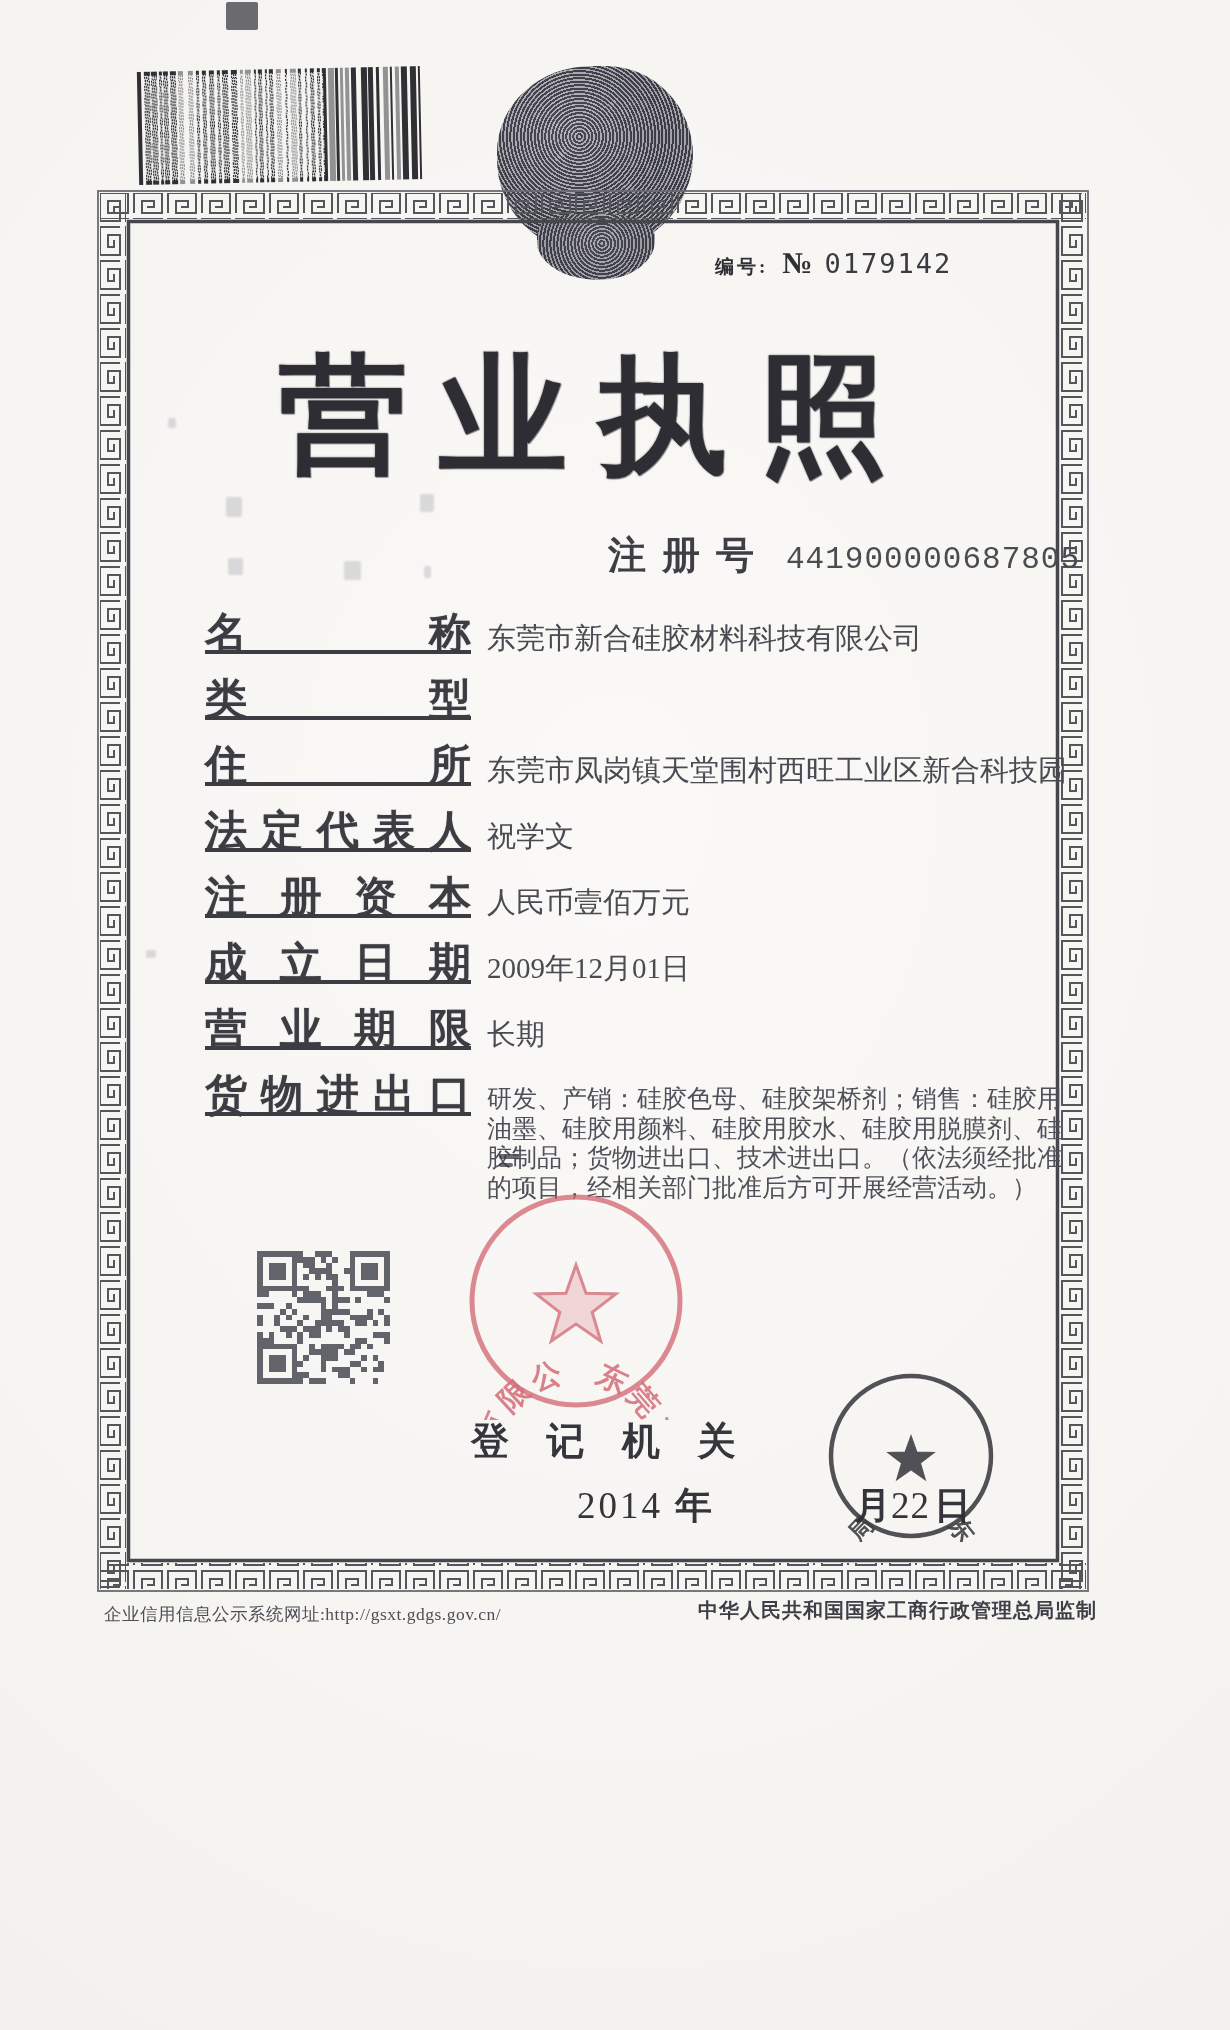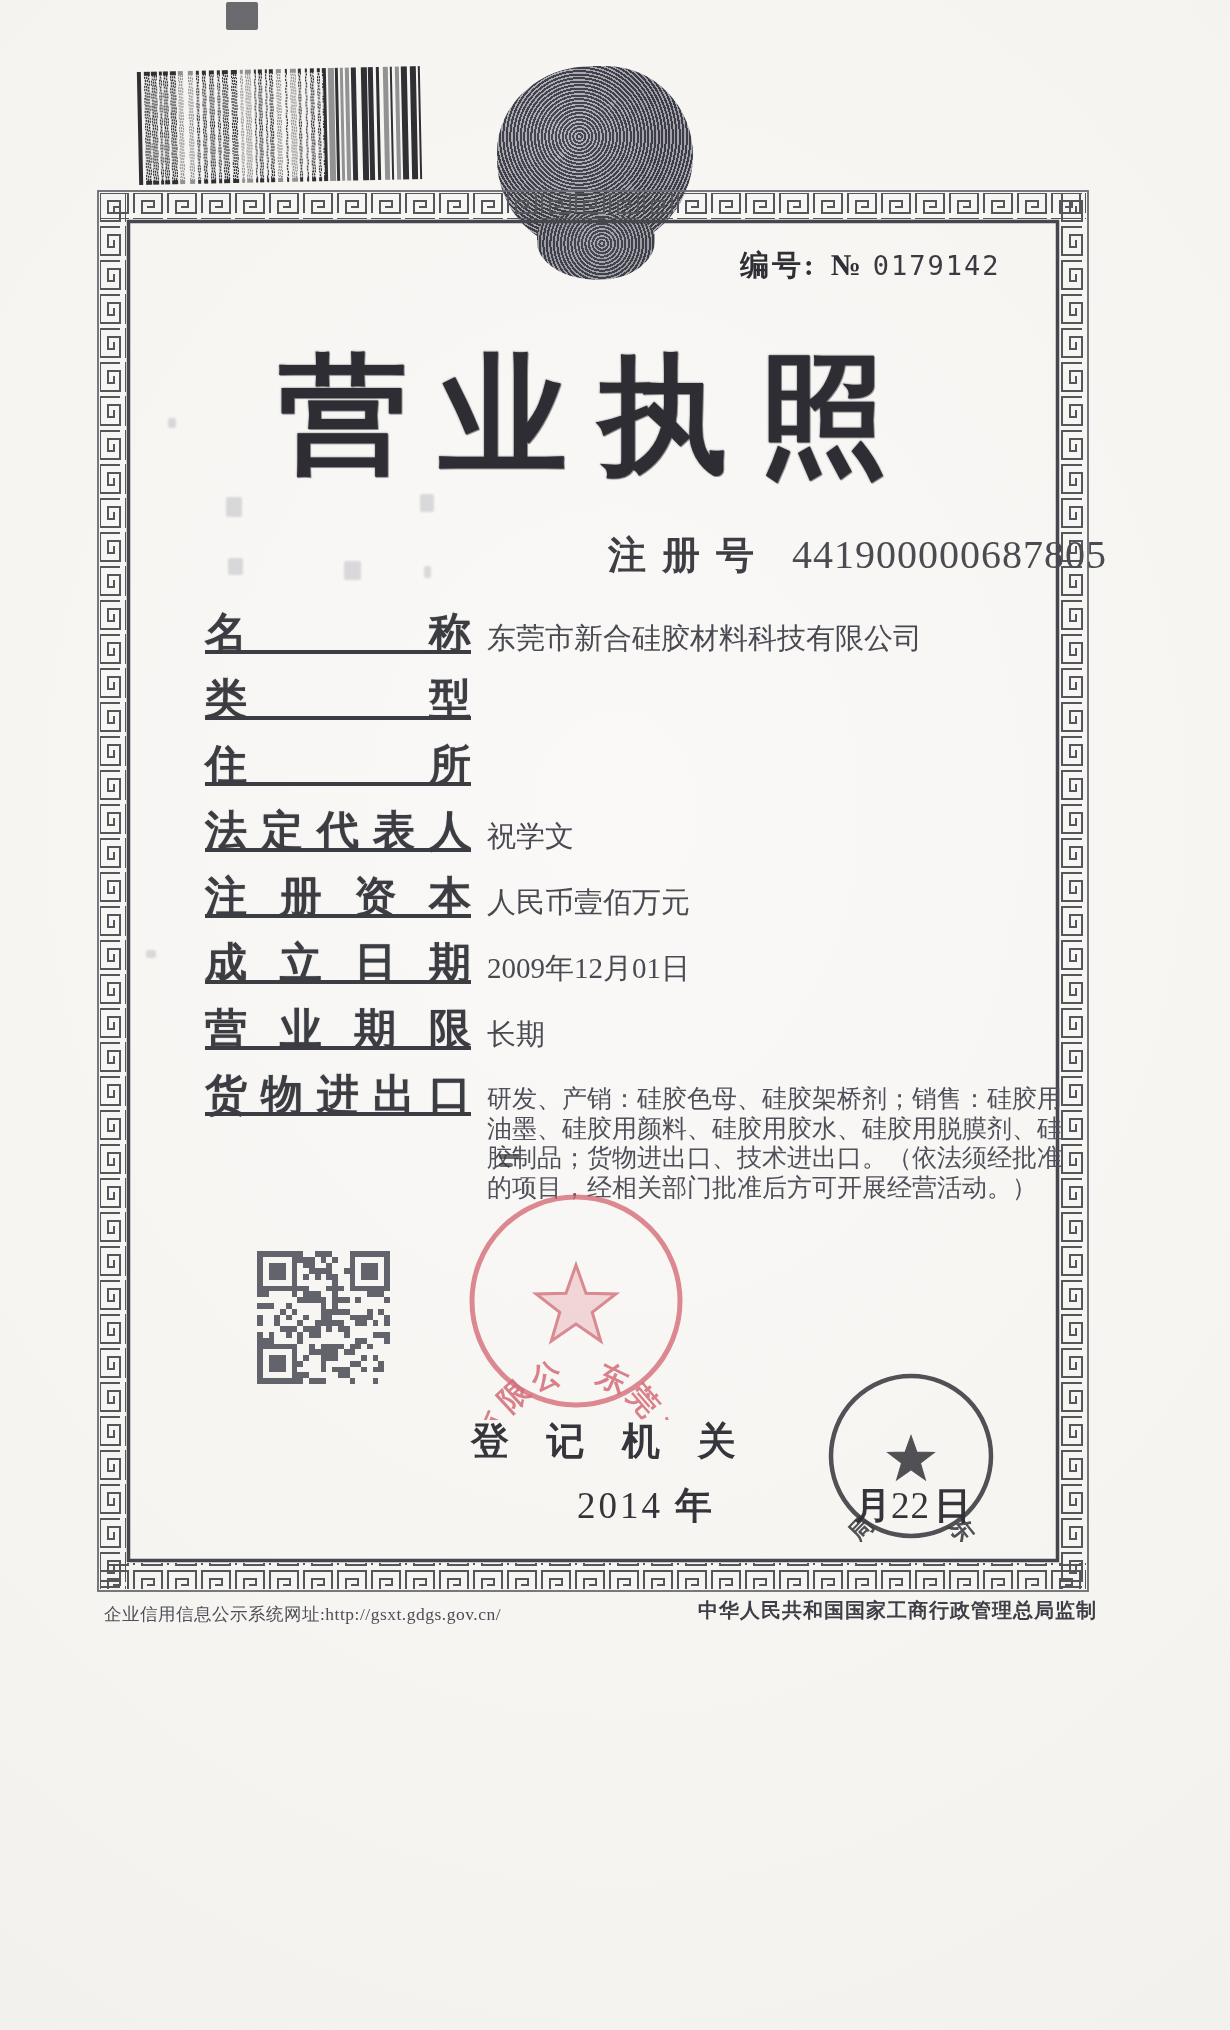--- a/index.html
+++ b/index.html
@@ -35,33 +35,33 @@
     position:absolute; left:40px; top:148px; width:118px; height:66px;
     border-radius:36% 42% 48% 52%/30% 34% 60% 58%;
     background:
       repeating-radial-gradient(circle at 55% 45%, rgba(235,234,238,.5) 0 1.5px, rgba(52,52,62,.6) 1.5px 3.5px),
       radial-gradient(circle at 50% 40%, #6a6a74 0%, #4c4c56 70%);
   }
   
   .frame{ position:absolute; left:97px; top:190px; }
   
   .serial{ position:absolute; left:715px; top:246px; display:flex; align-items:baseline; color:#2f2f35; white-space:nowrap; }
-  .serial .lbl{ font-weight:700; font-size:29px; letter-spacing:3px;margin-left:25px; }
+  .serial .lbl{ font-weight:700; font-size:19px; letter-spacing:3px; }
   .serial .no{ font-weight:700; font-size:30px; margin-left:14px; }
   .serial .val{ font-family:"DejaVu Sans Mono",monospace; font-size:27px; margin-left:12px; letter-spacing:2px; color:#3a3a40; }
   
   .title{
     position:absolute; top:330px; left:50%; transform:translateX(calc(-50% - 16px));
     font-size:128px; font-weight:900; letter-spacing:32px; white-space:nowrap;
     color:#2d2d33; text-shadow:0 0 2px rgba(40,40,48,.75), 1px 1px 0 rgba(40,40,48,.4);
   }
   
   .regno{ position:absolute; left:608px; top:530px; display:flex; align-items:baseline; white-space:nowrap; }
   .regno .lbl{ font-size:38px; font-weight:700; letter-spacing:16px; color:#3e3e44; }
-  .regno .val{ font-size:40px; margin-left:22px; letter-spacing:1px; color:#4b4b52; }
+  .regno .val{ font-size:31px; margin-left:16px; letter-spacing:1px; color:#4b4b52;font-family:Liberation Mono, monospace; }
   
   .frow{ position:absolute; left:205px; display:flex; align-items:flex-start; }
   .flabel{
     flex:none; width:266px; font-size:42px; font-weight:700; color:#3c3c43;
     text-align:justify; text-align-last:justify; line-height:1.1;
     text-shadow:0 0 1px rgba(50,50,58,.5);
     text-decoration:underline;
   }
   .fvalue{ margin-left:16px; padding-top:9px; font-size:29px; color:#4a4a52; white-space:nowrap; }
   .fvalue.scope{ white-space:normal; width:582px; font-size:25px; line-height:29.5px; padding-top:12px; color:#50505a; }
@@ -180,20 +180,21 @@
 
   <div class="frow" style="top:610px">
     <span class="flabel">名称</span>
     <span class="fvalue">东莞市新合硅胶材料科技有限公司</span>
   </div>
   <div class="frow" style="top:676px">
     <span class="flabel">类型</span>
   </div>
   <div class="frow" style="top:742px">
     <span class="flabel">住所</span>
+    <span class="fvalue">东莞市凤岗镇天堂围村西旺工业区新合科技园</span>
   </div>
   <div class="frow" style="top:808px">
     <span class="flabel">法定代表人</span>
     <span class="fvalue">祝学文</span>
   </div>
   <div class="frow" style="top:874px">
     <span class="flabel">注册资本</span>
     <span class="fvalue">人民币壹佰万元</span>
   </div>
   <div class="frow" style="top:940px">

